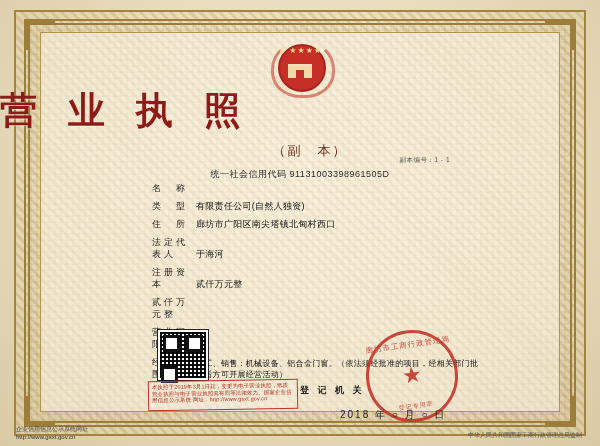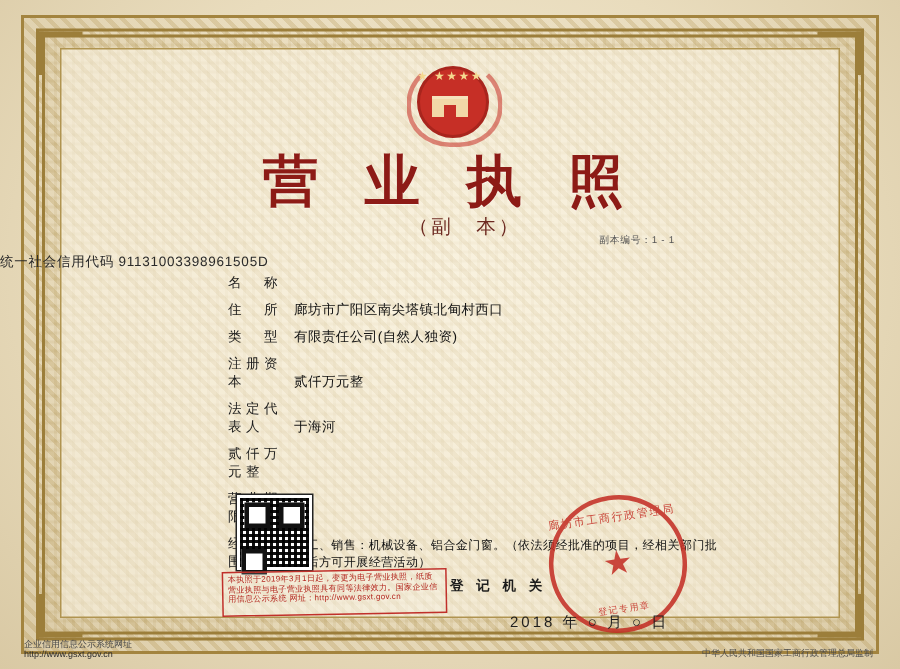--- a/index.html
+++ b/index.html
@@ -63,35 +63,35 @@
     position:absolute;left:0;top:8px;width:62px;height:16px;color:#f5d98f;
     font-size:8px;text-align:center;letter-spacing:1px;
   }
   .emblem .ears{
     position:absolute;left:2px;top:2px;width:58px;height:52px;
     border:3px solid rgba(198,47,38,.55);border-radius:50% 50% 45% 45%;
     border-top-color:transparent;
   }
 
   .title{
-    position:absolute;left:0;right:0;top:96px;text-align:center;
+    position:absolute;left:0;right:0;top:86px;text-align:left;
     font-family:"DejaVu Sans", sans-serif;
     font-size:37px;font-weight:bold;color:#8d1b16;letter-spacing:9px;
     text-shadow:0 1px 0 rgba(255,255,255,.5);
   }
   .subtitle{
     position:absolute;left:0;right:0;top:142px;text-align:center;
     font-size:13px;color:#6d2a22;letter-spacing:2px;padding-left:20px;
   }
   .serial{
     position:absolute;right:150px;top:156px;
     font-size:6.5px;color:#555;letter-spacing:.5px;
   }
   .credit-code{
-    position:absolute;left:0;right:0;top:168px;
+    position:absolute;left:0;right:0;top:168px;text-align:center;
     font-size:9px;color:#2a2a2a;letter-spacing:.5px;
   }
 
   
   .fields{
     position:absolute;left:152px;top:182px;width:330px;
     font-size:9px;color:#1d1d1d;
   }
   .row{display:flex;align-items:flex-end;margin-bottom:6px;}
   .row .lbl{
@@ -192,34 +192,34 @@
   <div class="title">营 业 执 照</div>
   <div class="subtitle">（副　本）</div>
   <div class="serial">副本编号：1 - 1</div>
   <div class="credit-code">统一社会信用代码 91131003398961505D</div>
 
   <div class="fields">
     <div class="row">
       <div class="lbl">名　称</div>
     </div>
     <div class="row">
+      <div class="lbl">类　型</div>
+      <div class="val">有限责任公司(自然人独资)</div>
+    </div>
+    <div class="row">
       <div class="lbl">住　所</div>
       <div class="val">廊坊市广阳区南尖塔镇北甸村西口</div>
     </div>
     <div class="row">
-      <div class="lbl">类　型</div>
-      <div class="val">有限责任公司(自然人独资)</div>
+      <div class="lbl">法定代表人</div>
+      <div class="val">于海河</div>
     </div>
     <div class="row">
       <div class="lbl">注册资本</div>
       <div class="val">贰仟万元整</div>
-    </div>
-    <div class="row">
-      <div class="lbl">法定代表人</div>
-      <div class="val">于海河</div>
     </div>
     <div class="row">
       <div class="lbl">贰仟万元整</div>
     </div>
     <div class="row">
       <div class="lbl">营业期限</div>
       <div class="val"></div>
     </div>
     <div class="row">
       <div class="lbl">经营范围</div>

